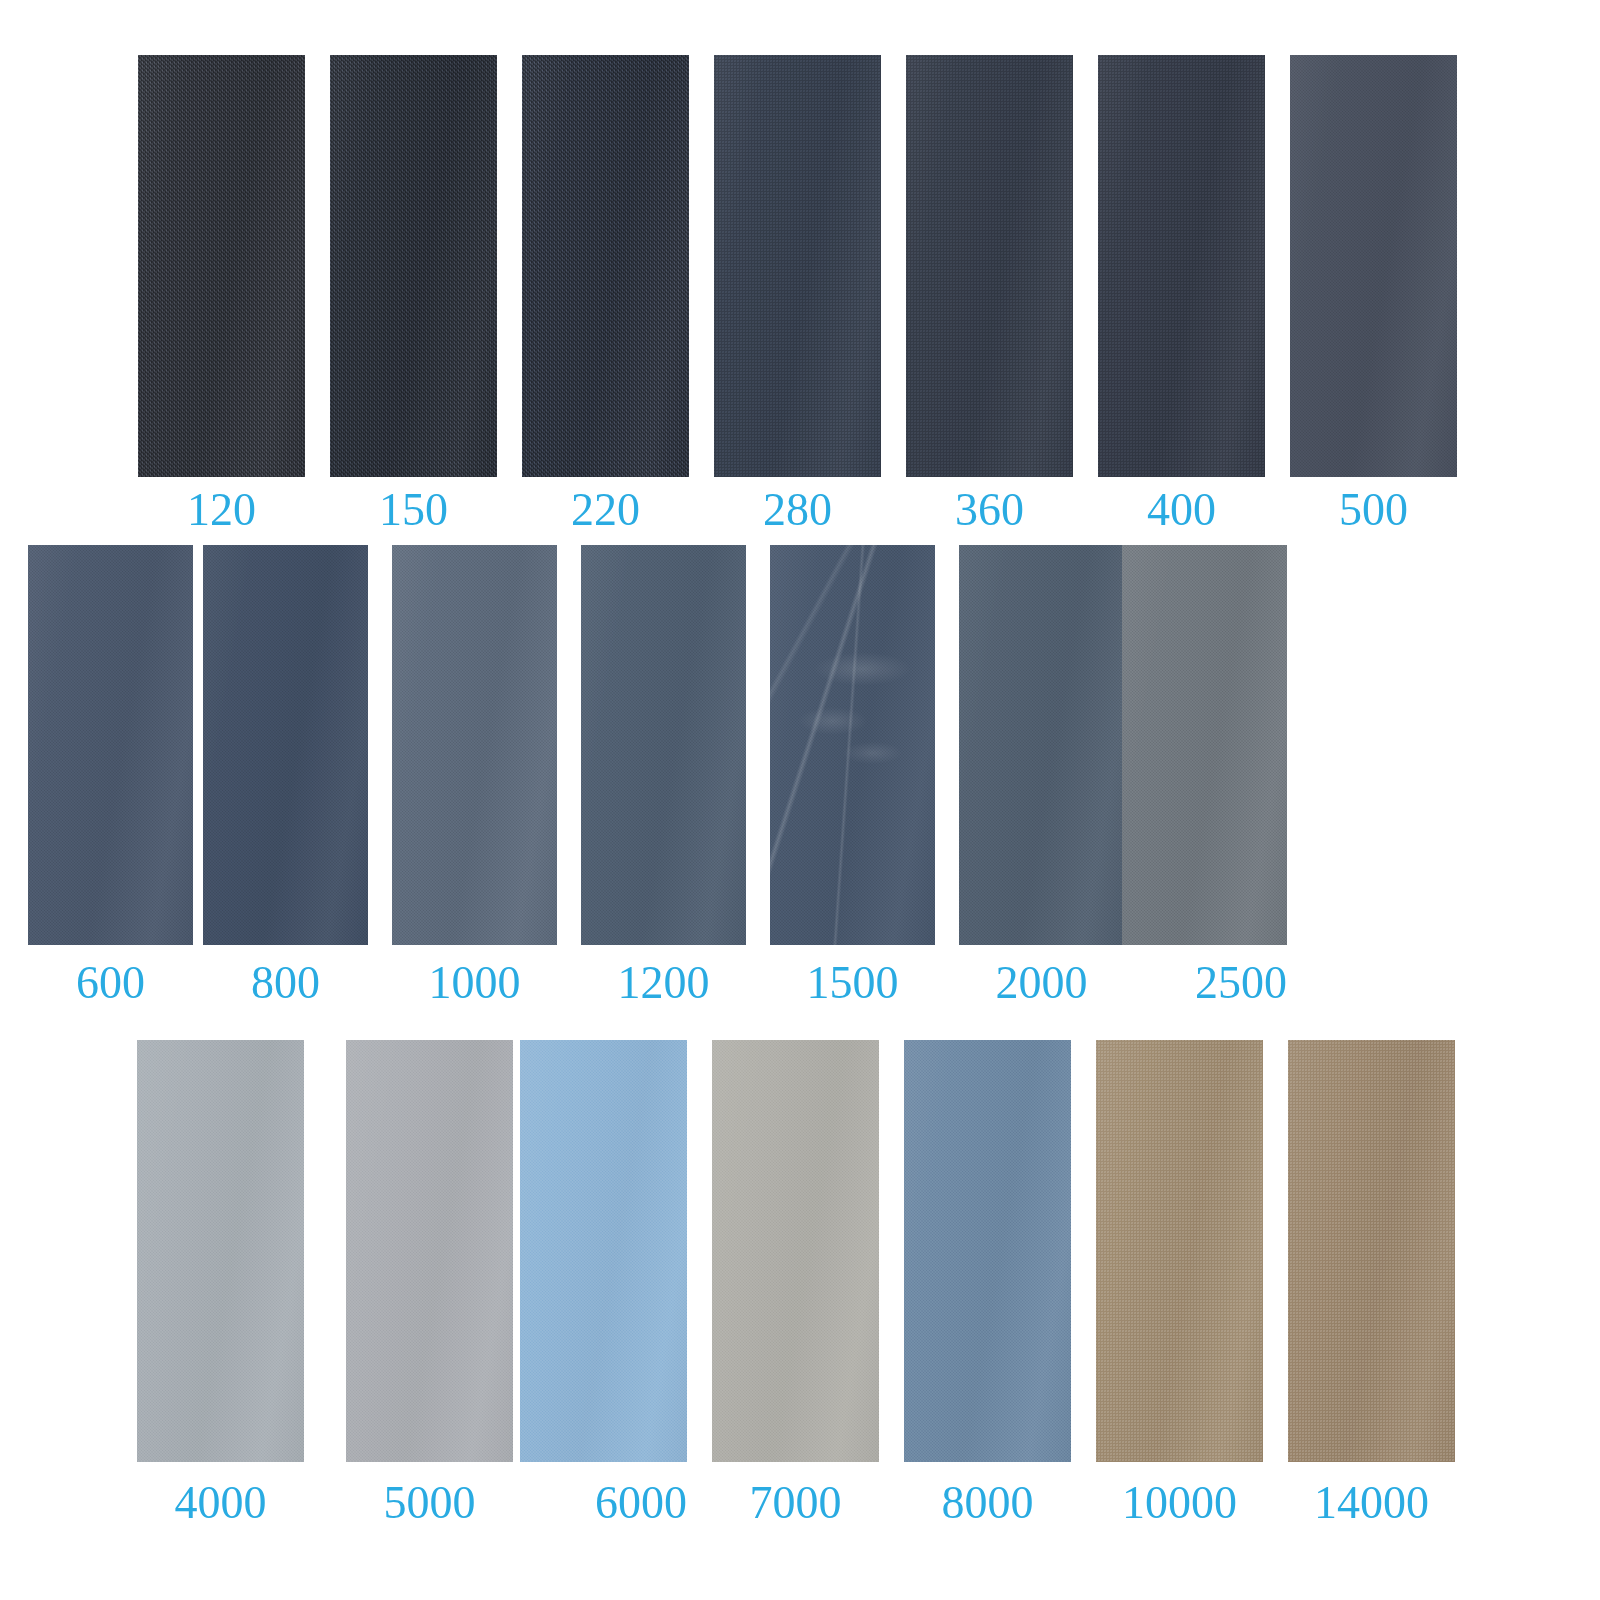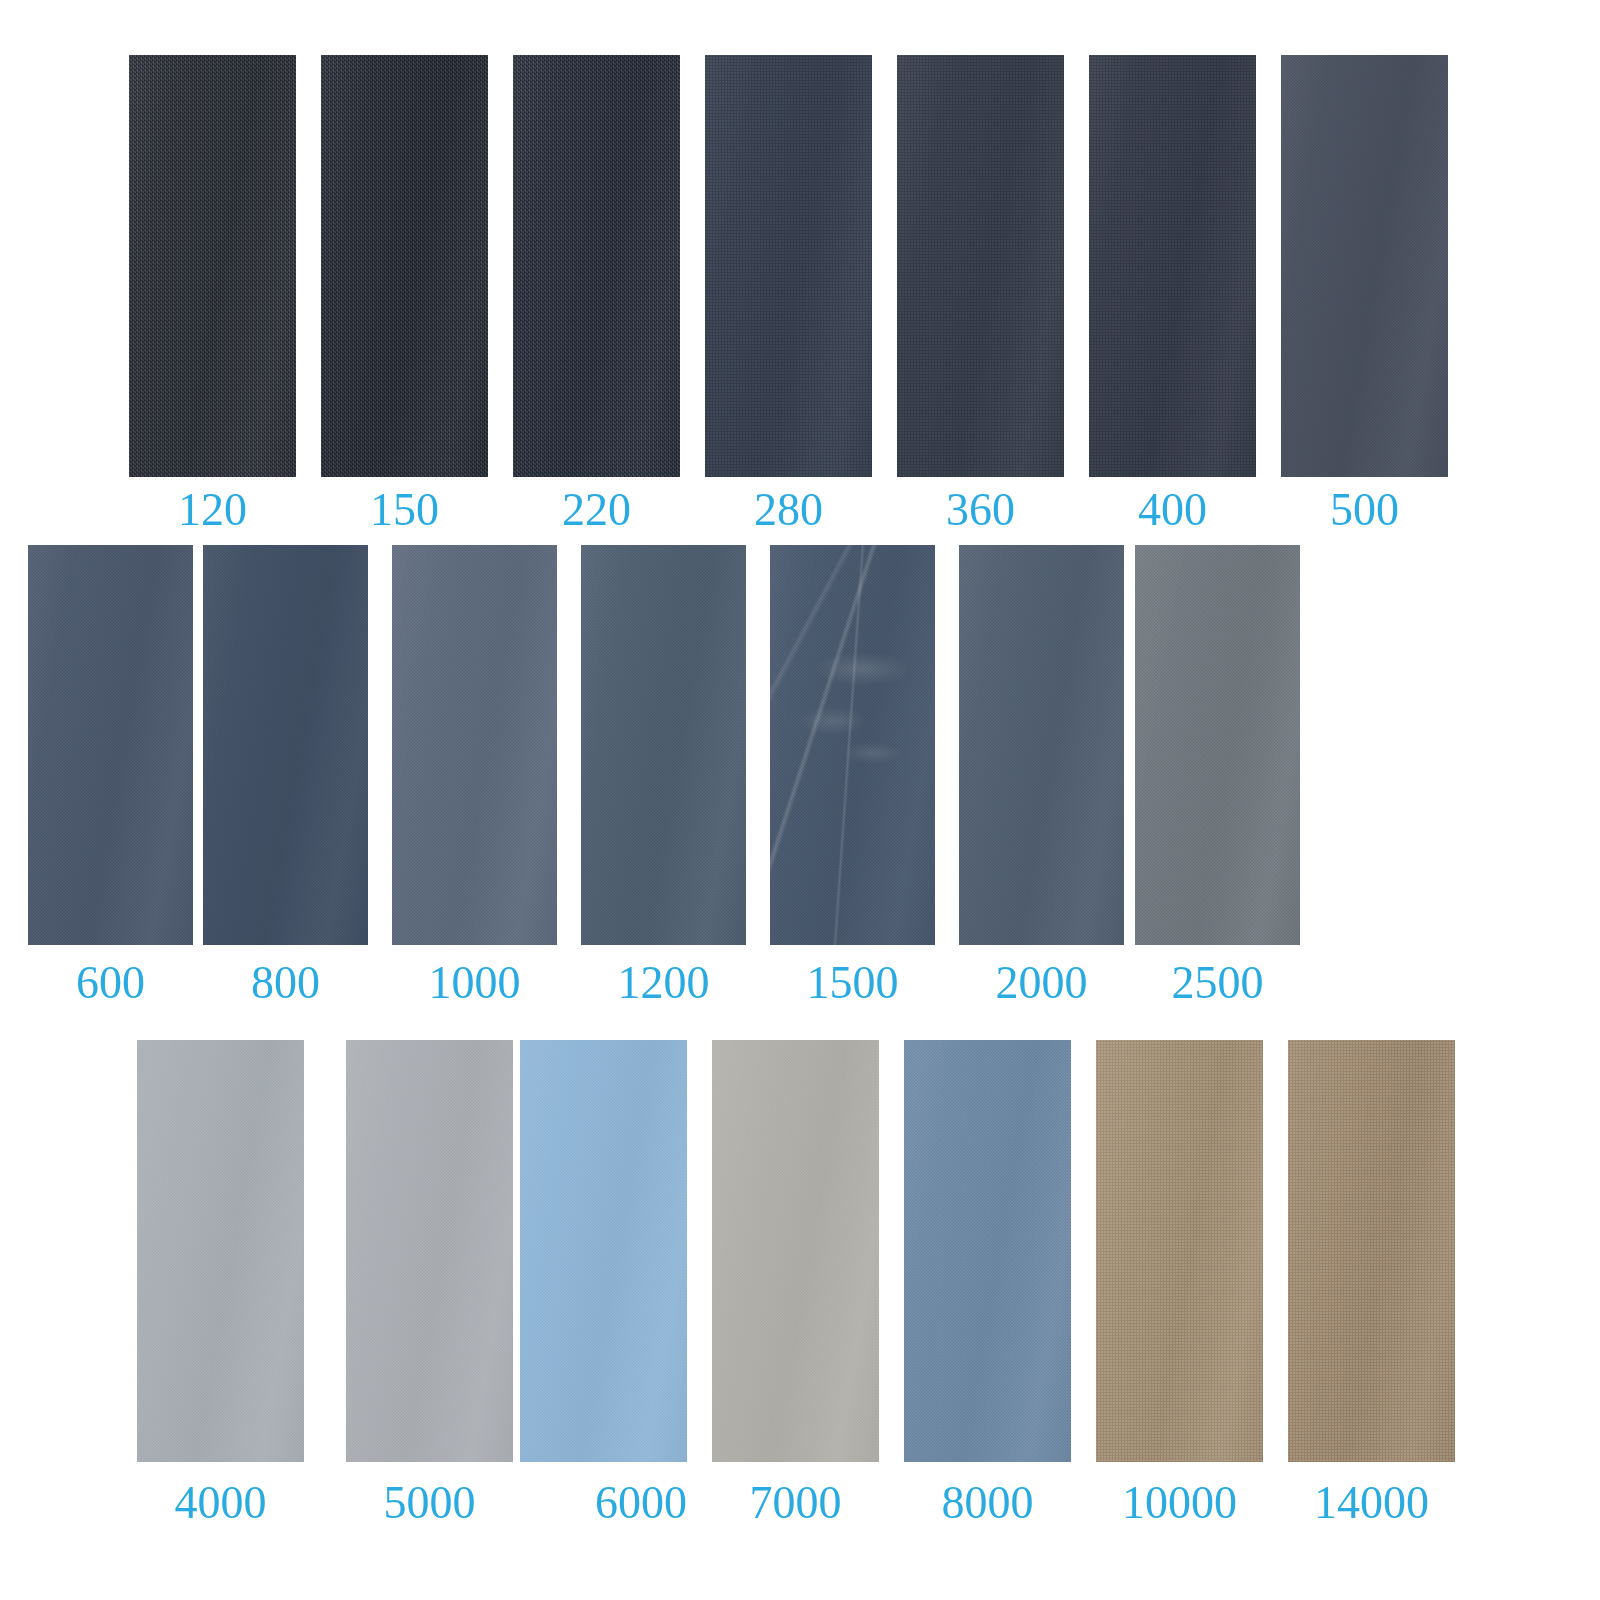--- a/index.html
+++ b/index.html
@@ -110,21 +110,21 @@
     line-height: 1;
     letter-spacing: 0px;
     white-space: nowrap;
     text-align: center;
   }
 </style>
 </head>
 <body>
 
 <div id="board" style="background: rgb(255, 255, 255);">
-    <div class="grit-row" style="left: 129px; top: 55px; gap: 25px;">
+    <div class="grit-row" style="left: 138px; top: 55px; gap: 25px;">
       <div class="grit-cell" style="width: 167px;">
         <div class="swatch coarse" style="width: 167px; height: 422px; background: rgb(58, 62, 71);">
           <div class="sheen"></div>
           <div class="scuff"></div>
         </div>
         <div class="grit-label" style="color: rgb(41, 171, 226); margin-top: 10px;">120</div>
       </div>
       <div class="grit-cell" style="width: 167px;">
         <div class="swatch coarse" style="width: 167px; height: 422px; background: rgb(52, 58, 69);">
           <div class="sheen"></div>
@@ -204,21 +204,21 @@
         </div>
         <div class="grit-label" style="color: rgb(41, 171, 226); margin-top: 15px;">1500</div>
       </div>
       <div class="grit-cell" style="width: 165px;">
         <div class="swatch fine" style="width: 165px; height: 400px; background: rgb(79, 93, 109);">
           <div class="sheen"></div>
           <div class="scuff"></div>
         </div>
         <div class="grit-label" style="color: rgb(41, 171, 226); margin-top: 15px;">2000</div>
       </div>
-      <div class="grit-cell" style="width: 139px;">
+      <div class="grit-cell" style="width: 139px; align-items: flex-end;">
         <div class="swatch fine" style="width: 165px; height: 400px; background: rgb(110, 117, 124);">
           <div class="sheen"></div>
           <div class="scuff"></div>
         </div>
         <div class="grit-label" style="color: rgb(41, 171, 226); margin-top: 15px;">2500</div>
       </div>
     </div>
     <div class="grit-row" style="left: 137px; top: 1040px; gap: 25px;">
       <div class="grit-cell" style="width: 167px;">
         <div class="swatch fine" style="width: 167px; height: 422px; background: rgb(166, 173, 179);">

